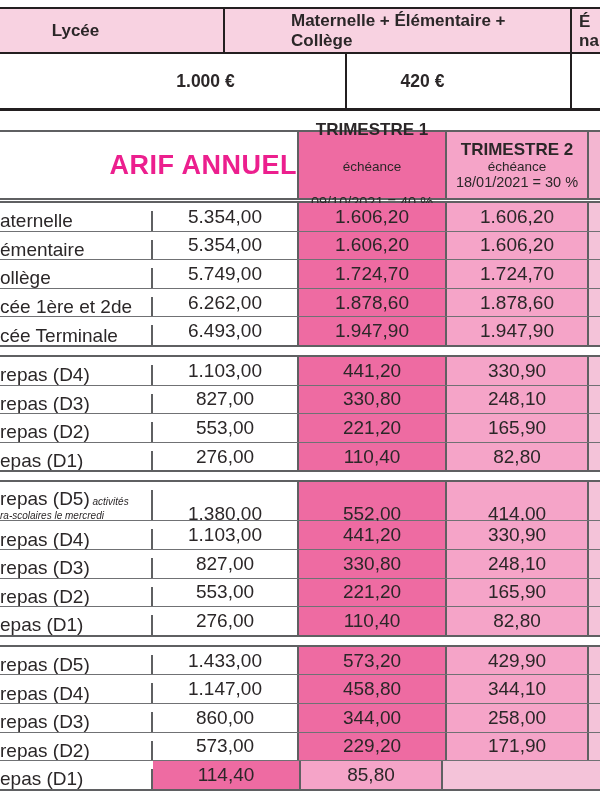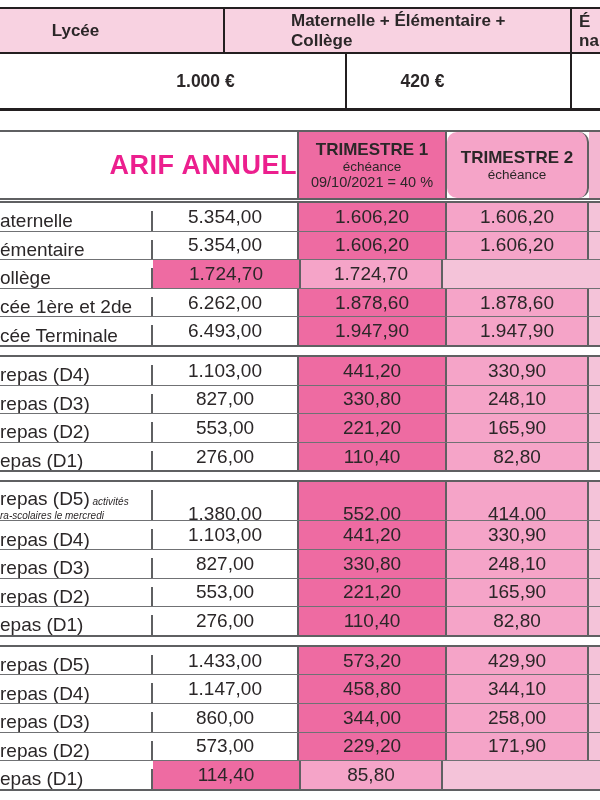--- a/index.html
+++ b/index.html
@@ -16,22 +16,22 @@
   .tc1{width:347px;border-right:2px solid #231f20;padding-left:66px;}
   .tc2{width:225px;border-right:2px solid #231f20;padding-right:72px;}
   .tc3{flex:1;flex-direction:column;align-items:flex-start;justify-content:center;padding-left:7px;line-height:19px;}
   .top-vals .tcell{font-size:17.5px;}
   
   .main{position:absolute;top:130px;left:0;width:600px;}
   .hdr{display:flex;height:70px;border-top:2px solid #5f6062;border-bottom:2px solid #5f6062;box-sizing:border-box;margin-bottom:1px;}
   .hcell{box-sizing:border-box;display:flex;flex-direction:column;align-items:center;justify-content:center;}
   .h-title{width:299px;border-right:2px solid #5f6062;align-items:flex-end;justify-content:center;background:#fff;}
   .h-title .txt{color:#ec1f8e;font-weight:bold;font-size:27px;letter-spacing:.5px;white-space:nowrap;}
-  .h-t1{width:148px;border-right:2px solid #5f6062;background:#ee6ba2;}
-  .h-t2{width:142px;border-right:2px solid #5f6062;background:#f5a4c8;border-radius:10px;}
+  .h-t1{width:148px;border-right:2px solid #5f6062;background:#ee6ba2;gap:20px;}
+  .h-t2{width:142px;border-right:2px solid #5f6062;background:#f5a4c8;}
   .h-sliver{flex:1;background:#f3b6d1;}
   .tri-title{font-weight:bold;font-size:17px;line-height:19px;white-space:nowrap;}
   .tri-sub{font-size:13.5px;line-height:15px;white-space:nowrap;}
   .tri-due{font-size:14.5px;line-height:17px;white-space:nowrap;}
   
   .section{border-top:2px solid #5f6062;border-bottom:2px solid #5f6062;margin-bottom:8px;}
   .row{display:flex;height:27.6px;}
   .row + .row{border-top:1.5px solid #707174;}
   .row.tall{height:38px;}
   .cell{box-sizing:border-box;display:flex;align-items:center;justify-content:center;font-size:19px;white-space:nowrap;}
@@ -69,20 +69,21 @@
       <span class="txt">ARIF ANNUEL</span>
     </div>
     <div class="hcell h-t1">
       <span class="tri-title">TRIMESTRE 1</span>
       <span class="tri-sub">échéance</span>
       <span class="tri-due">09/10/2021 = 40 %</span>
     </div>
     <div class="hcell h-t2">
       <span class="tri-title">TRIMESTRE 2</span>
       <span class="tri-sub">échéance</span>
+      <span class="tri-due">18/01/2021 = 30 %</span>
     </div>
     <div class="hcell h-sliver"></div>
   </div>
   <div id="sections">
       <div class="section">
         <div class="row">
           <div class="cell c-label">
             <div class="lbl-line"><span>aternelle</span></div>
           </div>
           <div class="cell c-annual">5.354,00</div>
@@ -96,20 +97,21 @@
           </div>
           <div class="cell c-annual">5.354,00</div>
           <div class="cell c-t1">1.606,20</div>
           <div class="cell c-t2">1.606,20</div>
           <div class="cell c-sliver"></div>
         </div>
         <div class="row">
           <div class="cell c-label">
             <div class="lbl-line"><span>ollège</span></div>
           </div>
+          <div class="cell c-annual">5.749,00</div>
           <div class="cell c-t1">1.724,70</div>
           <div class="cell c-t2">1.724,70</div>
           <div class="cell c-sliver"></div>
         </div>
         <div class="row">
           <div class="cell c-label">
             <div class="lbl-line"><span>cée 1ère et 2de</span></div>
           </div>
           <div class="cell c-annual">6.262,00</div>
           <div class="cell c-t1">1.878,60</div>

